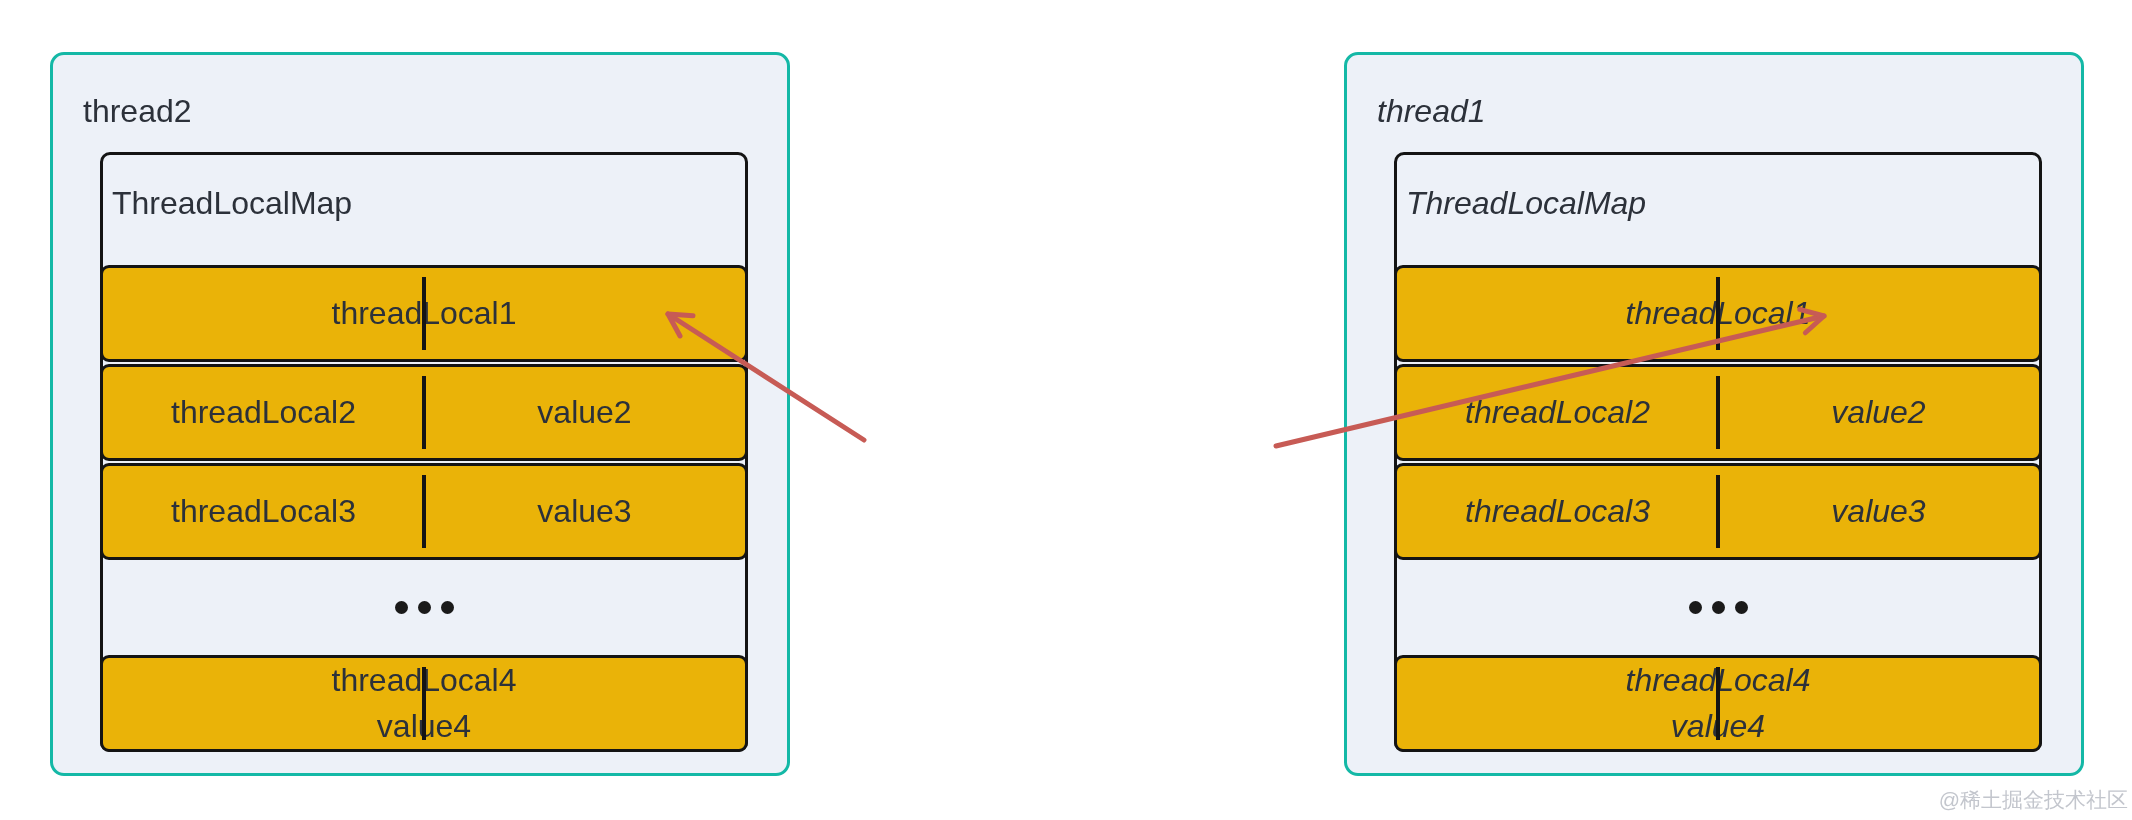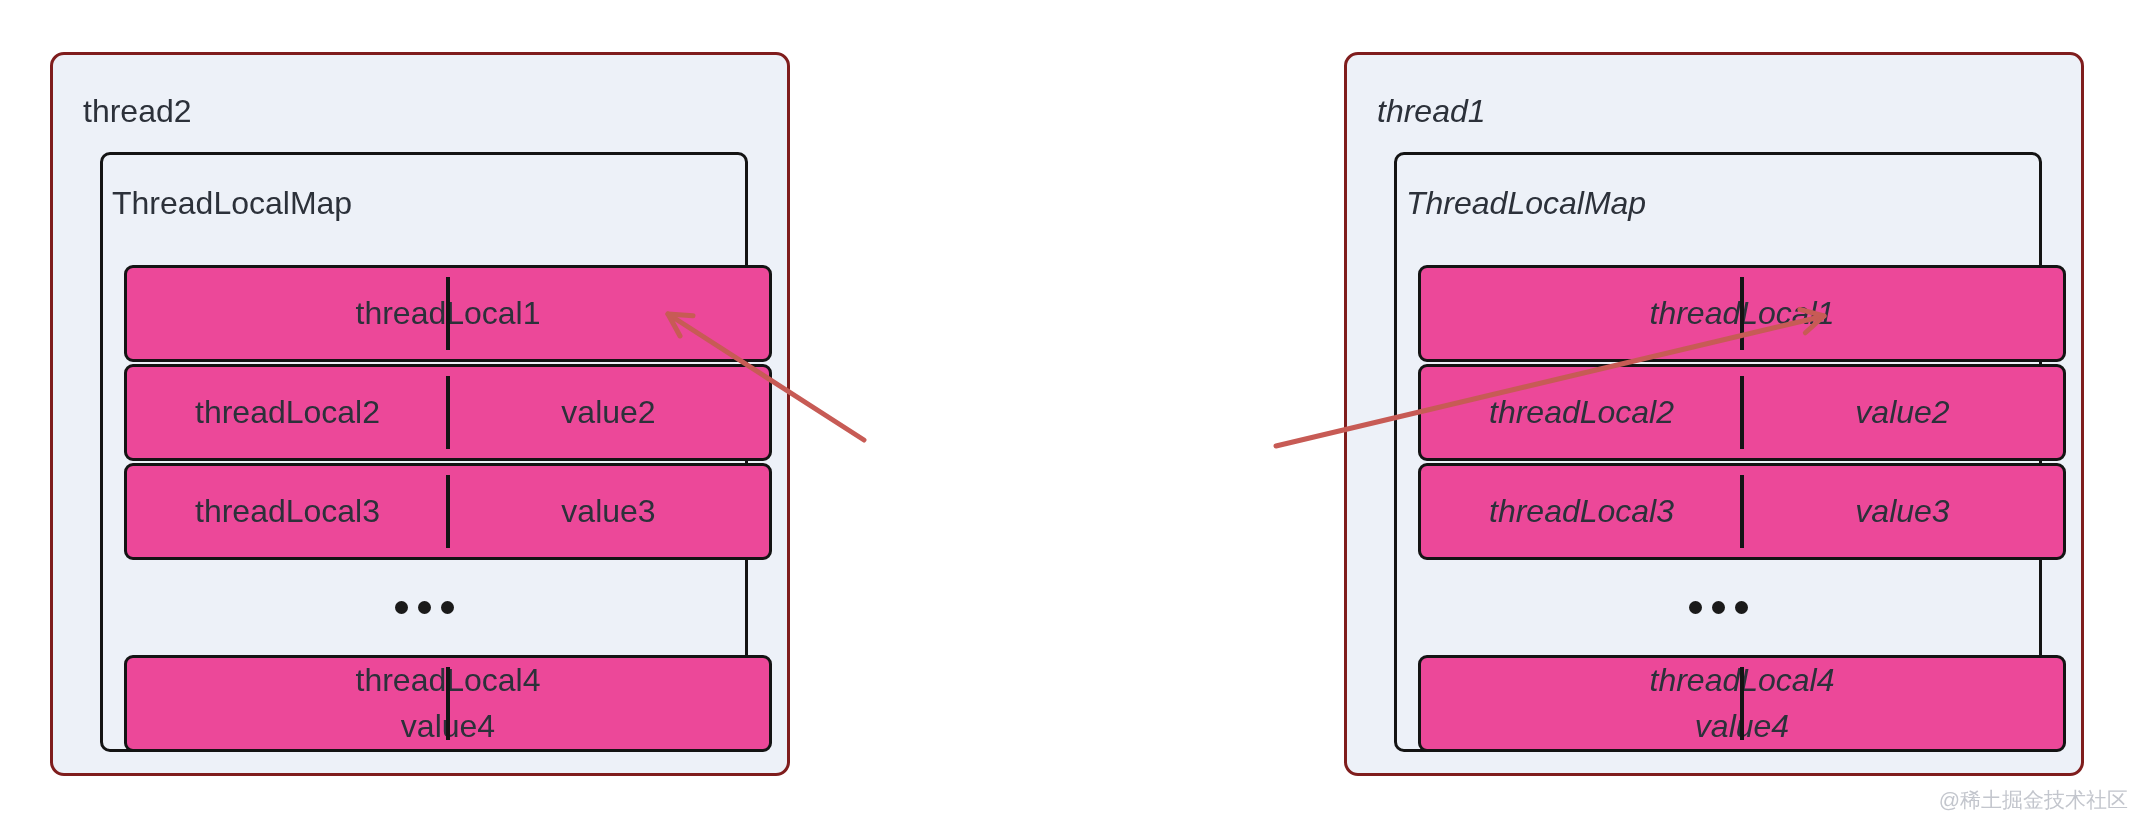--- a/index.html
+++ b/index.html
@@ -12,21 +12,21 @@
     font-family: "Liberation Sans", "DejaVu Sans", sans-serif;
   }
 
   
   .panel {
     position: absolute;
     top: 52px;
     width: 740px;
     height: 724px;
     background: #edf1f8;
-    border: 3px solid #7f1d1d;
+    border: 3px solid #14b8a6;
     border-radius: 14px;
     box-sizing: border-box;
   }
   #panel-left  { left: 50px; }
   #panel-right { left: 1344px; font-style: italic; }
 
   .thread-title {
     position: absolute;
     left: 30px;
     top: 38px;
@@ -57,23 +57,22 @@
   }
 
   .row {
     position: absolute;
     left: 47px;
     width: 648px;
     height: 97px;
     border: 3px solid #141414;
     border-radius: 9px;
     box-sizing: border-box;
-    background: #ec4899;
+    background: #eab308;
     display: flex;
-    margin-left: 24px;
   }
   .row-1 { top: 210px; }
   .row-2 { top: 309px; }
   .row-3 { top: 408px; }
   .row-4 { top: 600px; flex-direction: column; }
 
   .cell {
     flex: 1 1 50%;
     display: flex;
     align-items: center;

